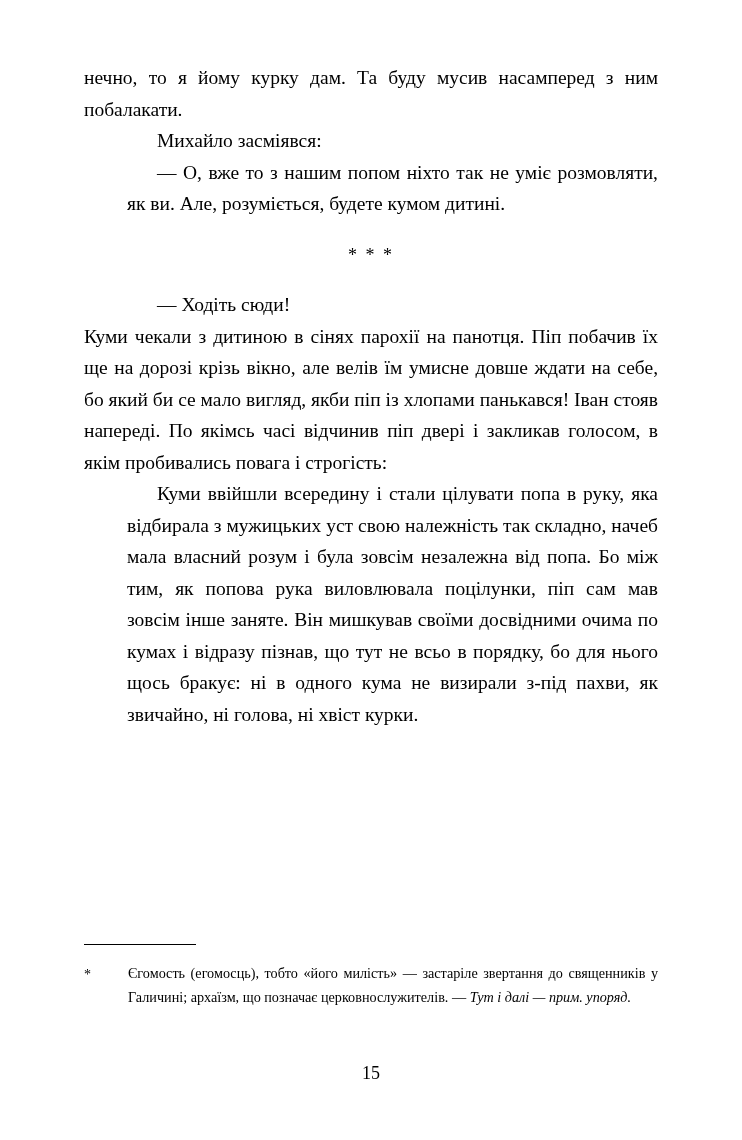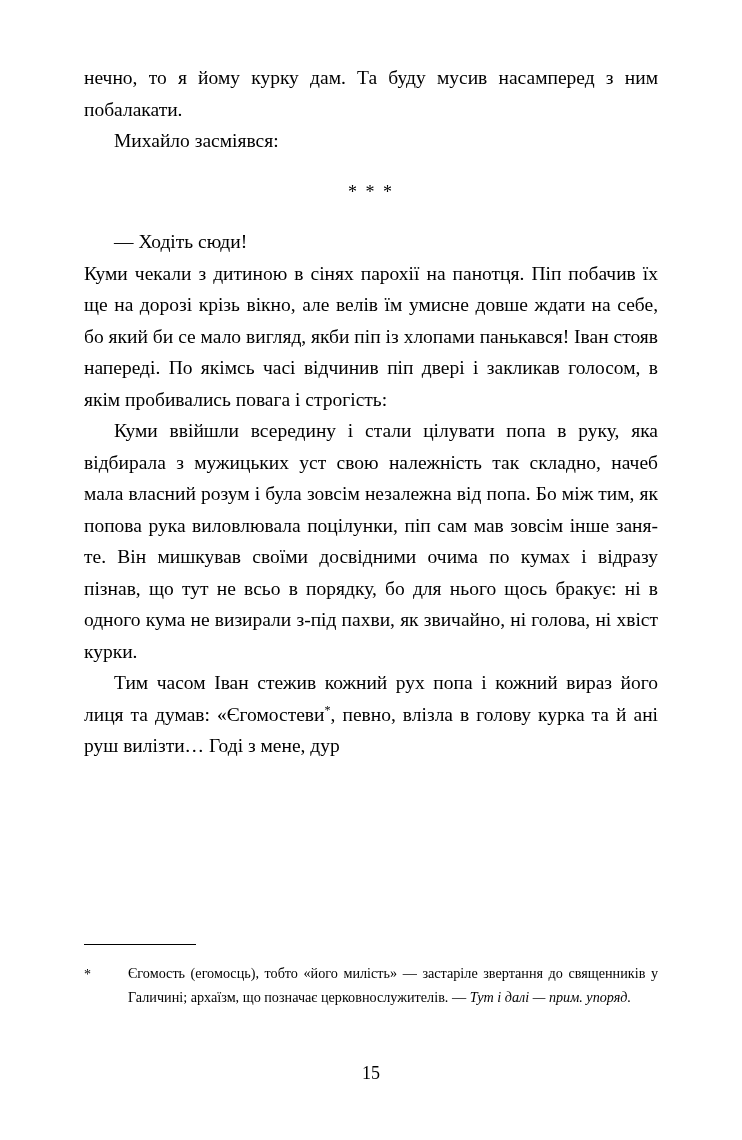--- a/index.html
+++ b/index.html
@@ -31,20 +31,21 @@
   .para {
     font-size: 19.5px;
     line-height: 31.5px;
     text-align: justify;
     text-justify: inter-word;
     margin: 0;
     hyphens: manual;
   }
   .para.indent {
     text-indent: 30px;
+    margin-left: 43px;
   }
   .divider {
     text-align: center;
     font-size: 18px;
     letter-spacing: 2px;
     margin: 20px 0 18px 0;
     line-height: 31.5px;
   }
   .footnote-area {
     position: absolute;
@@ -89,28 +90,28 @@
 </style>
 </head>
 <body>
 
 <div class="page">
 
   <div class="body-text">
 
     <p class="para">нечно, то я йому курку дам. Та буду мусив насамперед з ним побалакати.</p>
     <p class="para indent">Михайло засміявся:</p>
+    <p class="para indent">— О, вже то з нашим попом ніхто так не уміє роз­мовляти, як ви. Але, розуміється, будете кумом дитині.</p>
 
     <div class="divider">* * *</div>
 
     <p class="para indent">— Ходіть сюди!</p>
     <p class="para">Куми чекали з дитиною в сінях парохії на панотця. Піп побачив їх ще на дорозі крізь вікно, але велів їм умисне довше ждати на себе, бо який би се мало вигляд, якби піп із хлопами панькався! Іван стояв напереді. По якімсь часі відчинив піп двері і закликав голосом, в якім пробивались повага і строгість:</p>
     <p class="para indent">Куми ввійшли всередину і стали цілувати попа в руку, яка відбирала з мужицьких уст свою належ­ність так складно, начеб мала власний розум і була зовсім незалежна від попа. Бо між тим, як попова рука виловлювала поцілунки, піп сам мав зовсім інше заня­те. Він мишкував своїми досвідними очима по кумах і відразу пізнав, що тут не всьо в порядку, бо для нього щось бракує: ні в одного кума не визирали з-під пахви, як звичайно, ні голова, ні хвіст курки.</p>
 
-    <p class="para indent"><span>Тим часом Іван стежив кожний рух попа і кожний вираз його лиця та думав: «Єгомостеви</span><sup class="fn">*</sup><span>, певно, влізла в голову курка та й ані руш вилізти… Годі з мене, дур­</span></p>
 
   </div>
 
   <div class="footnote-area">
     <div class="footnote-rule"></div>
     <div class="footnote">
       <span class="footnote-marker">*</span><span>Єгомость (егомосць), тобто «його милість» — застаріле звертання до священників у Галичині; архаїзм, що позначає церковнослу­жителів. — </span><em>Тут і далі — прим. упоряд.</em>
     </div>
   </div>
 

